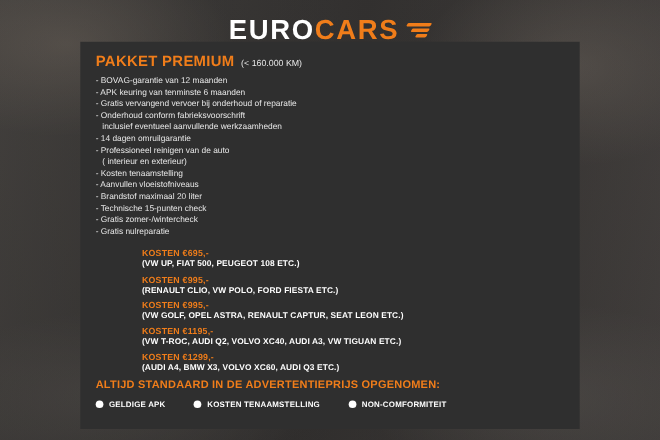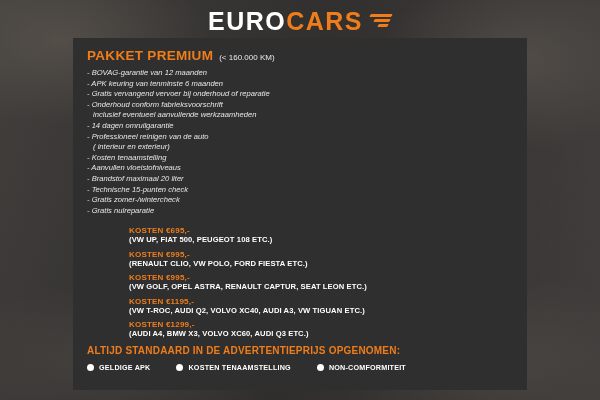--- a/index.html
+++ b/index.html
@@ -35,21 +35,21 @@
   .bg-photo::after {
     content: "";
     position: absolute; inset: 0;
     background: linear-gradient(180deg, rgba(45,43,42,.25), rgba(40,38,37,.35));
   }
 
   
   .header {
     position: relative;
     height: 42px;
-    display: flex; align-items: center; justify-content: center;
+    display: flex; align-items: flex-end; justify-content: center;
     z-index: 3;
   }
   .logo {
     display: flex; align-items: center; gap: 0px;
     letter-spacing: 1px;
   }
   .logo-euro {
     color: #ffffff;
     font-size: 25px; font-weight: bold;
     letter-spacing: 1.5px;
@@ -96,21 +96,20 @@
   }
   .title-sub {
     color: #e9e9e9;
     font-size: 8px;
   }
 
   .bullets {
     margin: 0 0 10px 0;
     padding: 0;
     list-style: none;
-    font-style: italic;
   }
   .bullets li {
     color: #e6e6e6;
     font-size: 7.6px;
     line-height: 10.6px;
     white-space: nowrap;
   }
   .bullets li.indent { padding-left: 6px; }
 
   .prices { margin-top: 2px; }

